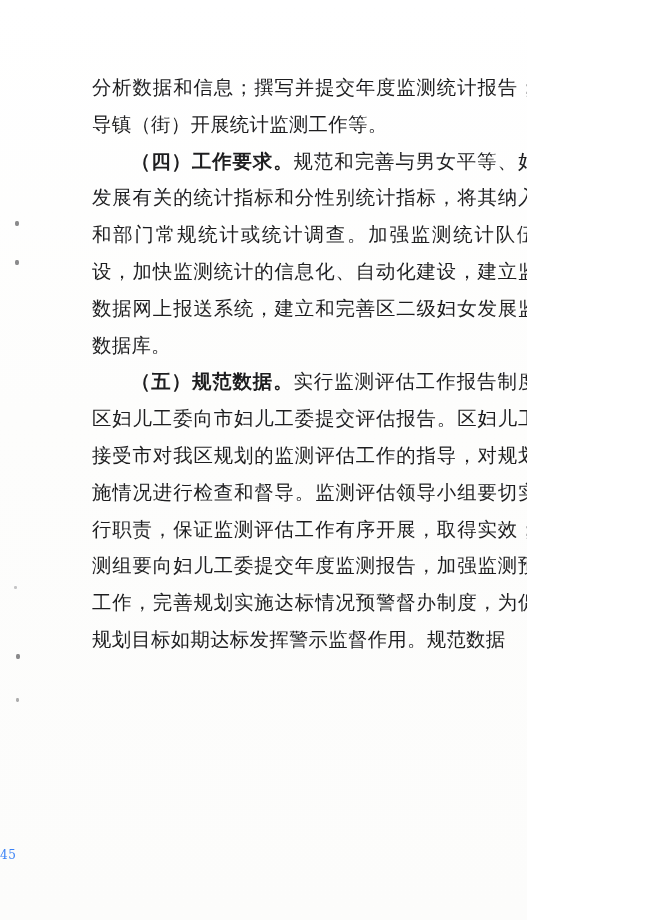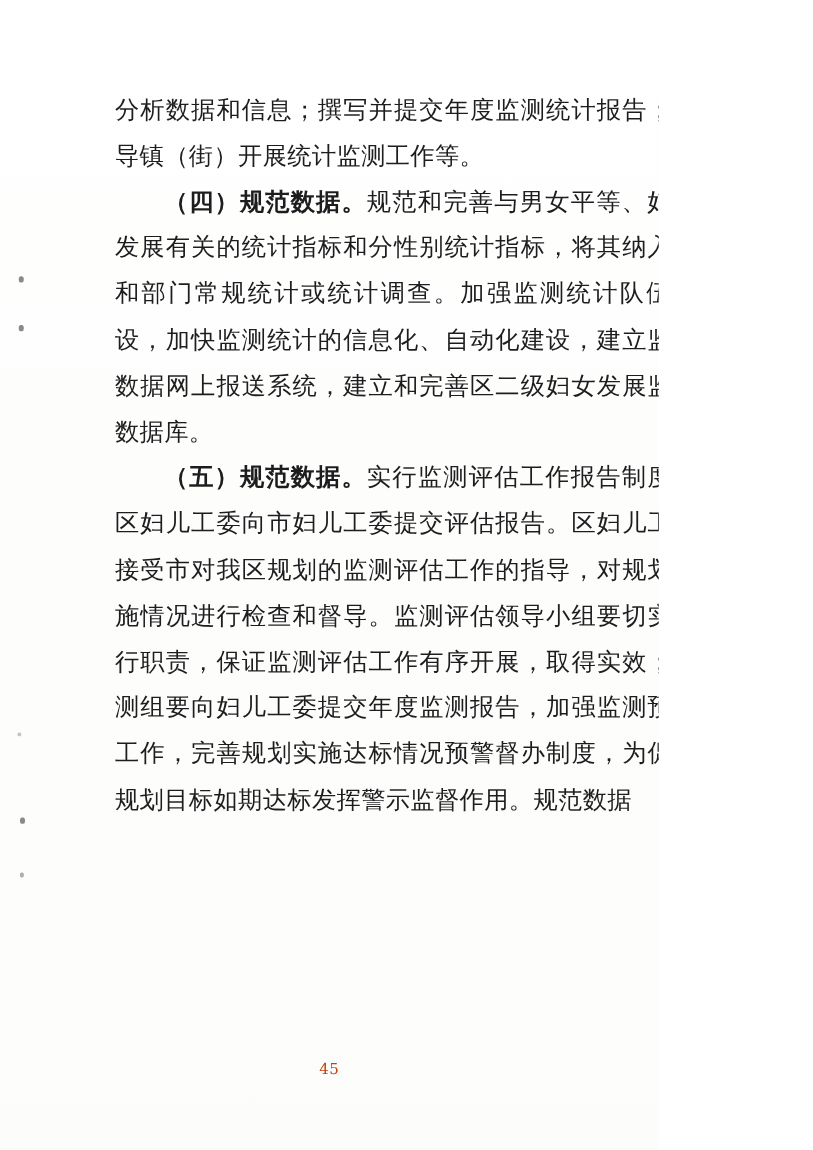--- a/index.html
+++ b/index.html
@@ -48,24 +48,24 @@
   }
   .heading-run {
     font-weight: 700;
     letter-spacing: 0.2px;
   }
   .page-number {
     position: absolute;
     left: 0;
     right: 0;
     top: 848px;
-    text-align: center;
+    text-align: left;
     font-family: "DejaVu Serif", "Liberation Serif", serif;
     font-size: 12px;
-    color: #c2410c;
+    color: #3b82f6;
     letter-spacing: 0.5px;
   }
   
   .speck {
     position: absolute;
     background: #5d5d60;
     border-radius: 40%;
     opacity: 0.72;
     pointer-events: none;
   }
@@ -80,21 +80,21 @@
 <body>
 
 <div class="page">
   <div class="paper-tint"></div>
 
   <div class="content">
       <p class="para">
       <span>分析数据和信息；撰写并提交年度监测统计报告；指导镇（街）开展统计监测工作等。</span>
     </p>
       <p class="para indent">
-      <span class="heading-run">（四）规范数据。</span><span>规范和完善与男女平等、妇女发展有关的统计指标和分性别统计指标，将其纳入区和部门常规统计或统计调查。加强监测统计队伍建设，加快监测统计的信息化、自动化建设，建立监测数据网上报送系统，建立和完善区二级妇女发展监测数据库。</span>
+      <span class="heading-run">（四）工作要求。</span><span>规范和完善与男女平等、妇女发展有关的统计指标和分性别统计指标，将其纳入区和部门常规统计或统计调查。加强监测统计队伍建设，加快监测统计的信息化、自动化建设，建立监测数据网上报送系统，建立和完善区二级妇女发展监测数据库。</span>
     </p>
       <p class="para indent">
       <span class="heading-run">（五）规范数据。</span><span>实行监测评估工作报告制度。区妇儿工委向市妇儿工委提交评估报告。区妇儿工委接受市对我区规划的监测评估工作的指导，对规划实施情况进行检查和督导。监测评估领导小组要切实履行职责，保证监测评估工作有序开展，取得实效；监测组要向妇儿工委提交年度监测报告，加强监测预警工作，完善规划实施达标情况预警督办制度，为促进规划目标如期达标发挥警示监督作用。规范数据</span>
     </p>
     </div>
 
   <div class="page-number">45</div>
 
   <span class="speck s1"></span>
   <span class="speck s2"></span>

